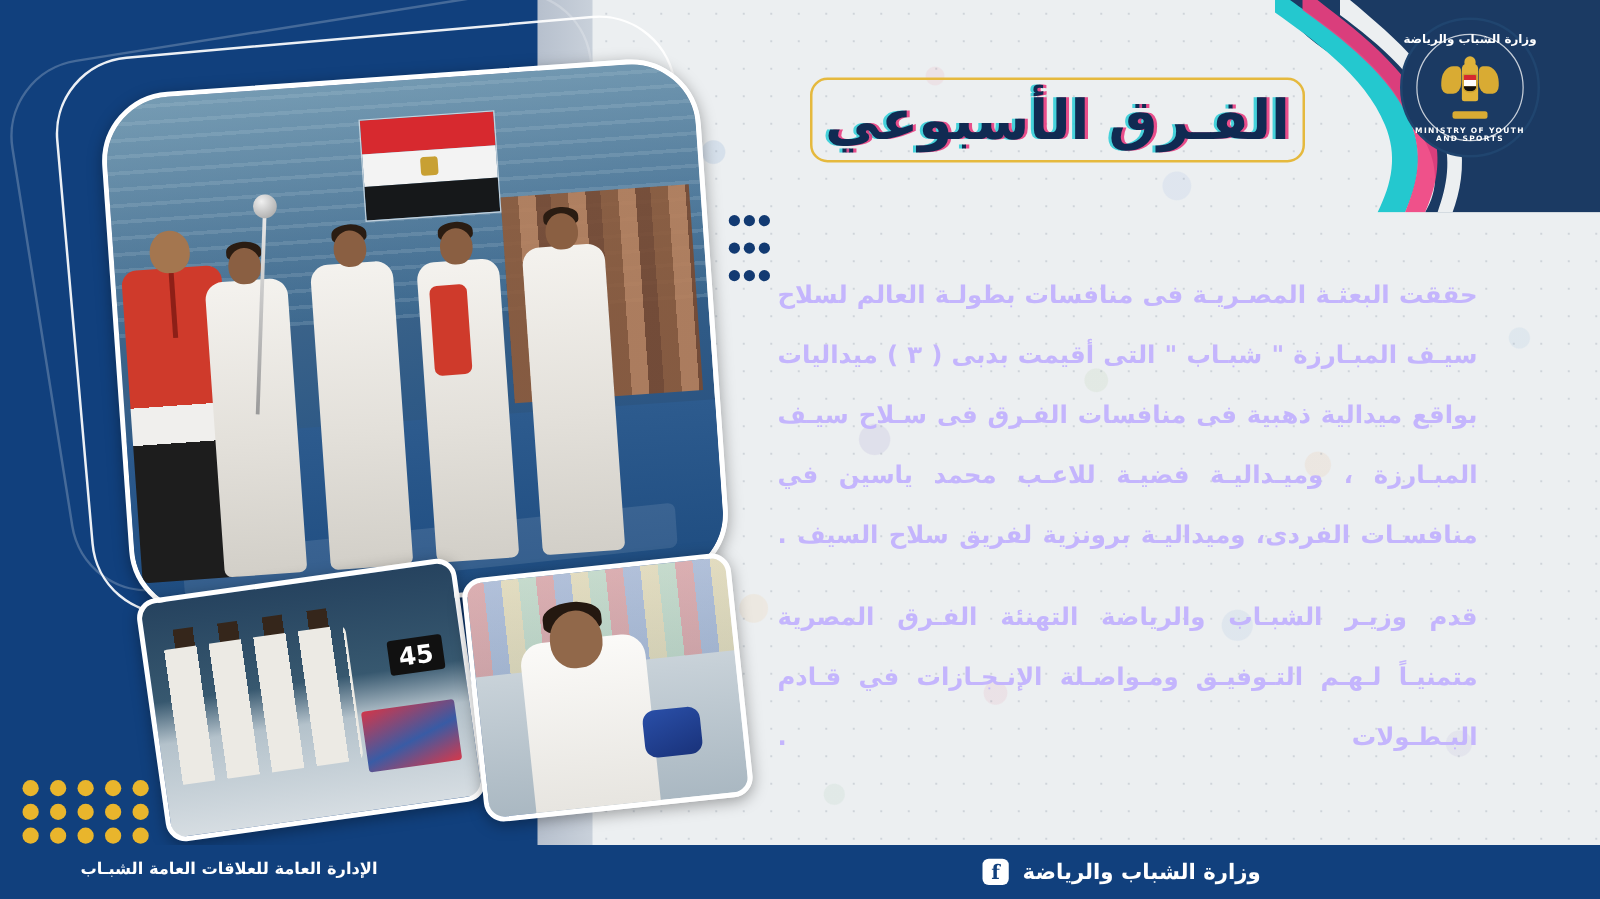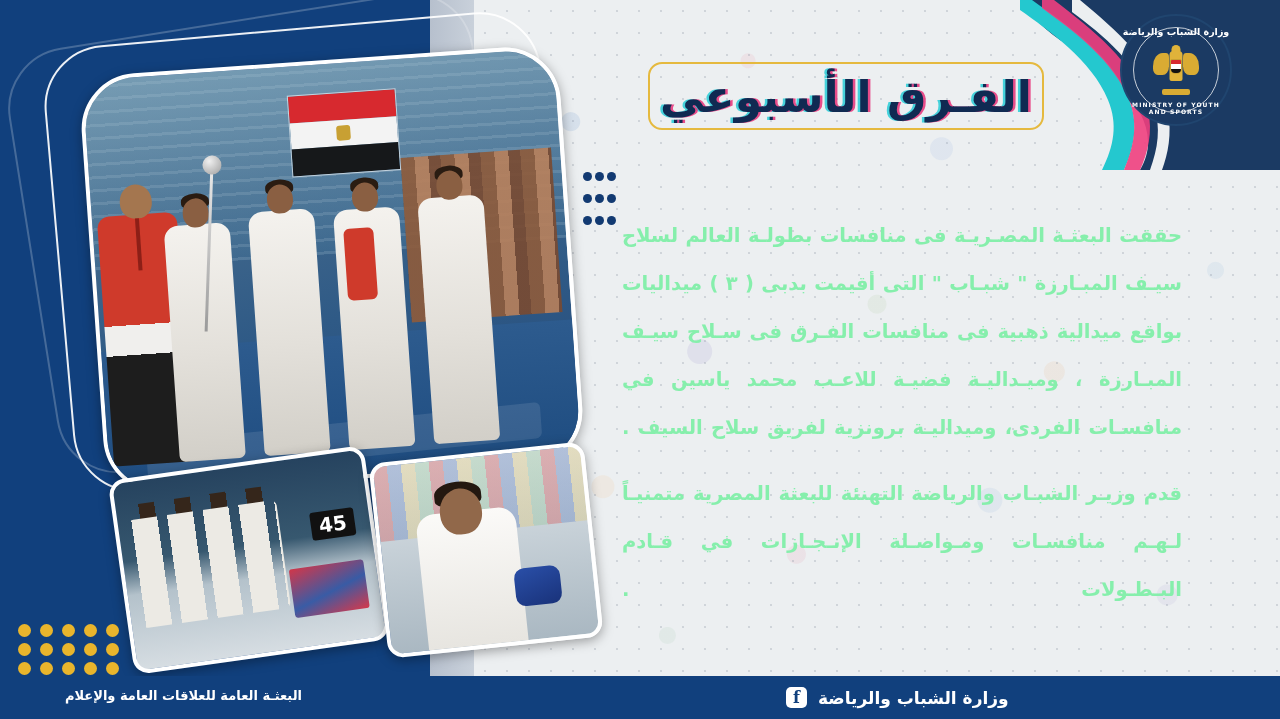--- a/index.html
+++ b/index.html
@@ -158,21 +158,21 @@
     grid-template-columns: repeat(5, 22px);
     grid-template-rows: repeat(3, 19px);
   }
   .dots-gold span { width: 13px; height: 13px; background: #e9b52c; }
 
   
   .body-text {
     position: absolute; left: 622px; top: 212px;
     width: 560px;
     direction: rtl; text-align: justify; text-align-last: justify;
-    color: #86efac;
+    color: #c4b5fd;
     font-size: 19.5px; font-weight: bold; line-height: 48px;
   }
   .body-text p { margin: 0; }
   .body-text p.para2 { margin-top: 18px; }
 
   
   .photo-outline {
     position: absolute; border: 2.5px solid #ffffff; border-radius: 62px;
     pointer-events: none;
   }
@@ -424,21 +424,21 @@
     <span></span>
       <span></span>
       <span></span>
     <span></span>
       <span></span>
       <span></span>
   </div>
 
   <div class="body-text">
     <p class="para1">حققت البعثـة المصـريـة فى منافسات بطولـة العالم لسلاح سيـف المبـارزة " شبـاب " التى أقيمت بدبى ( ٣ ) ميداليات بواقع ميدالية ذهبية فى منافسات الفـرق فى سـلاح سيـف المبـارزة ، وميـداليـة فضيـة للاعـب محمد ياسين في منافسـات الفردى، وميداليـة برونزية لفريق سلاح السيف .</p>
-    <p class="para2">قدم وزيـر الشبـاب والرياضة التهنئة للبعثة المصرية متمنيـاً لـهـم منافسـات ومـواصـلة الإنـجـازات في قـادم البـطـولات .</p>
+    <p class="para2">قدم وزيـر الشبـاب والرياضة التهنئة الفـرق المصرية متمنيـاً لـهـم التـوفيـق ومـواصـلة الإنـجـازات في قـادم البـطـولات .</p>
   </div>
 
   <div class="photo-outline outline-b"></div>
   <div class="photo-outline outline-a"></div>
 
   <div class="photo photo-main">
     <div class="ph-stand"></div>
     <div class="ph-wall"></div>
     <div class="ph-floor"></div>
     <div class="flag-eg">
@@ -498,20 +498,20 @@
       <span></span>
       <span></span>
     <span></span>
       <span></span>
       <span></span>
       <span></span>
       <span></span>
   </div>
 
   <div class="footer">
-    <div class="footer-left">البعثـة العامة للعلاقات العامة والإعلام</div>
+    <div class="footer-left">الإدارة العامة للعلاقات العامة الشبـاب</div>
     <div class="footer-right">
       <div class="footer-brand">وزارة الشباب والرياضة</div>
       <div class="fb-icon">f</div>
     </div>
   </div>
 
 </div>
 
 </body></html>

